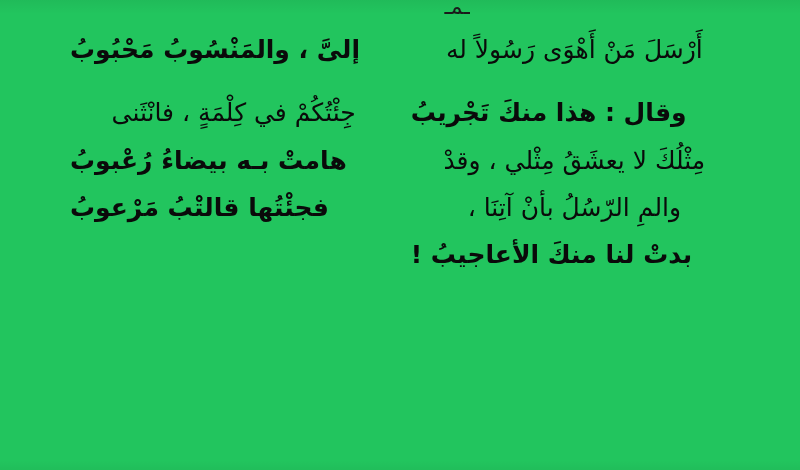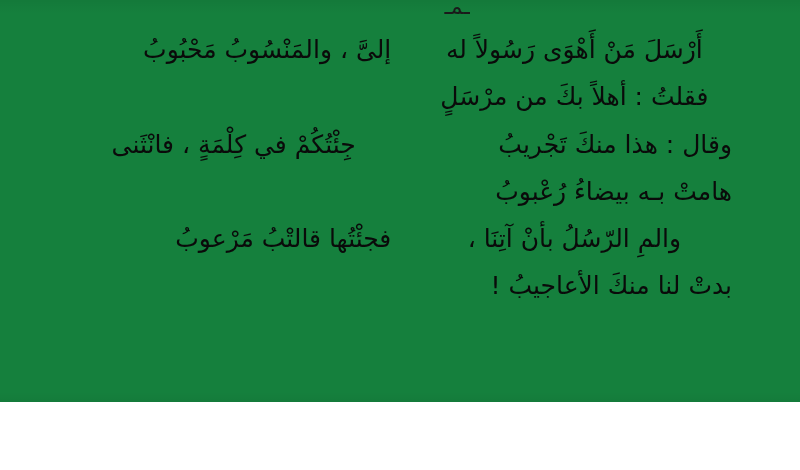--- a/index.html
+++ b/index.html
@@ -11,22 +11,22 @@
     width: 800px;
     height: 470px;
     overflow: hidden;
     font-family: "DejaVu Sans", sans-serif;
     color: #000000;
   }
 
   .page {
     position: relative;
     width: 800px;
-    height: 402px;
-    background: #15803d;
+    height: 470px;
+    background: #22c55e;
     box-sizing: border-box;
   }
 
   
   .page::before {
     content: "";
     position: absolute;
     inset: 0;
     pointer-events: none;
     background:
@@ -62,23 +62,24 @@
     font-weight: 500;
   }
 
   .hemistich.first {
     width: 49%;
     text-align: center;
   }
 
   .hemistich.second {
     width: 49%;
-    text-align: right;
+    text-align: left;
     padding-right: 6px;
     box-sizing: border-box;
+    font-weight: bold;
   }
 
   .top-fragment {
     position: absolute;
     top: -4px;
     right: 330px;
     font-size: 22px;
     color: #1a1a1a;
     height: 18px;
     overflow: hidden;
@@ -97,29 +98,29 @@
   <div class="top-fragment">ـمـ</div>
 
   <div class="poem">
 
     <div class="verse-line">
       <div class="hemistich first">أَرْسَلَ مَنْ أَهْوَى رَسُولاً له</div>
       <div class="hemistich second">إلىَّ ، والمَنْسُوبُ مَحْبُوبُ</div>
     </div>
 
     <div class="verse-line">
-      <div class="hemistich first">فقلتُ : أهلاً بكَ من مرْسَلٍ</div>
     </div>
 
     <div class="verse-line">
       <div class="hemistich second">وقال : هذا منكَ تَجْريبُ</div>
       <div class="hemistich first">جِئْتُكُمْ في كِلْمَةٍ ، فانْثَنى</div>
     </div>
 
     <div class="verse-line">
+      <div class="hemistich first">مِثْلُكَ لا يعشَقُ مِثْلي ، وقدْ</div>
       <div class="hemistich second">هامتْ بـه بيضاءُ رُعْبوبُ</div>
     </div>
 
     <div class="verse-line">
       <div class="hemistich first">والمِ الرّسُلُ بأنْ آتِنَا ،</div>
       <div class="hemistich second">فجئْتُها قالتْبُ مَرْعوبُ</div>
     </div>
 
     <div class="verse-line bottom-clip">
       <div class="hemistich second">بدتْ لنا منكَ الأعاجيبُ !</div>

